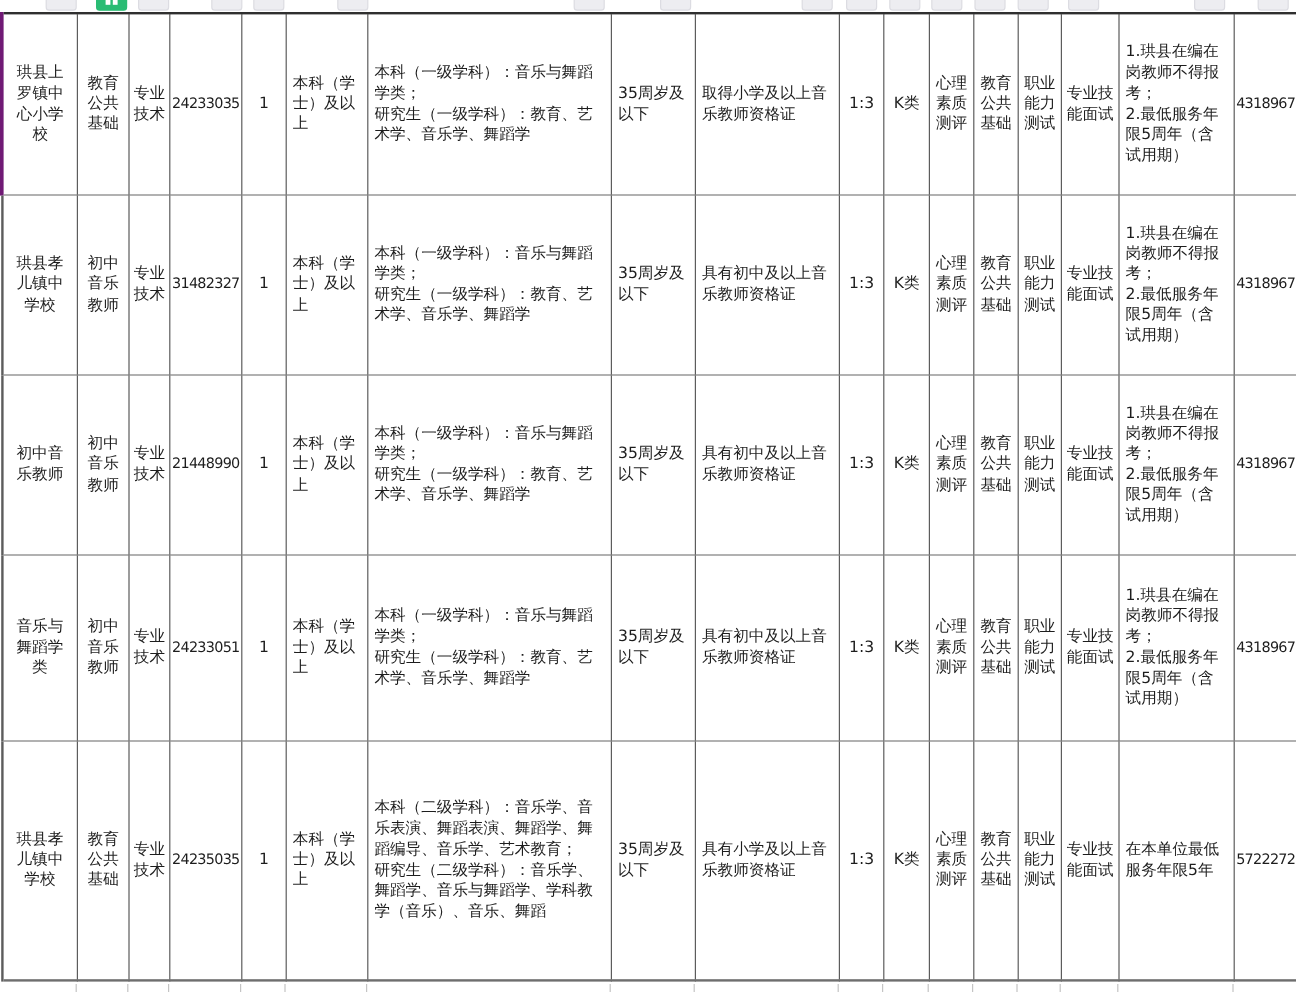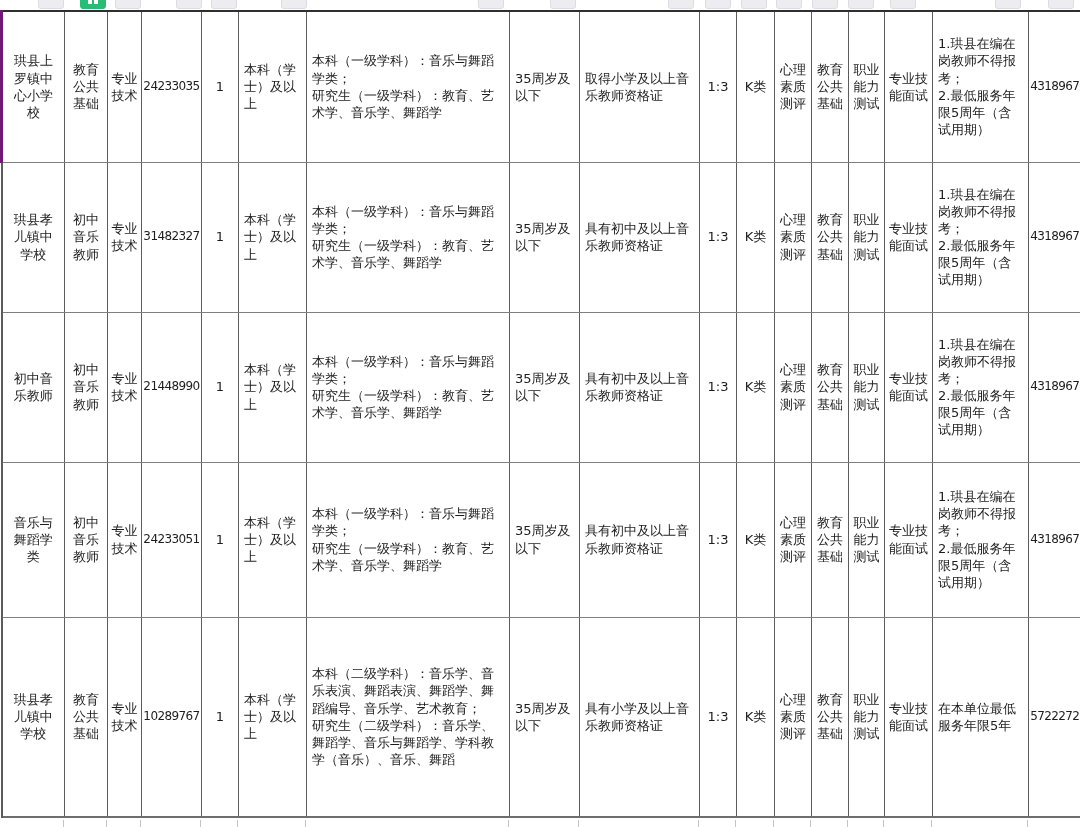--- a/index.html
+++ b/index.html
@@ -163,21 +163,21 @@
           <td class="c tight">职业能力测试</td>
           <td class="c tight">专业技能面试</td>
           <td class="l">1.珙县在编在岗教师不得报考；
 2.最低服务年限5周年（含试用期）</td>
           <td class="c tight num">4318967</td>
         </tr>
         <tr style="height: 200px;">
           <td class="c">珙县孝儿镇中学校</td>
           <td class="c">教育公共基础</td>
           <td class="c tight">专业技术</td>
-          <td class="c tight num">10289767</td>
+          <td class="c tight num">24235035</td>
           <td class="c">1</td>
           <td class="l">本科（学士）及以上</td>
           <td class="l">本科（二级学科）：音乐学、音乐表演、舞蹈表演、舞蹈学、舞蹈编导、音乐学、艺术教育；
 研究生（二级学科）：音乐学、舞蹈学、音乐与舞蹈学、学科教学（音乐）、音乐、舞蹈</td>
           <td class="l">35周岁及以下</td>
           <td class="l">具有小学及以上音乐教师资格证</td>
           <td class="c tight">1:3</td>
           <td class="c tight">K类</td>
           <td class="c tight">心理素质测评</td>
           <td class="c tight">教育公共基础</td>

